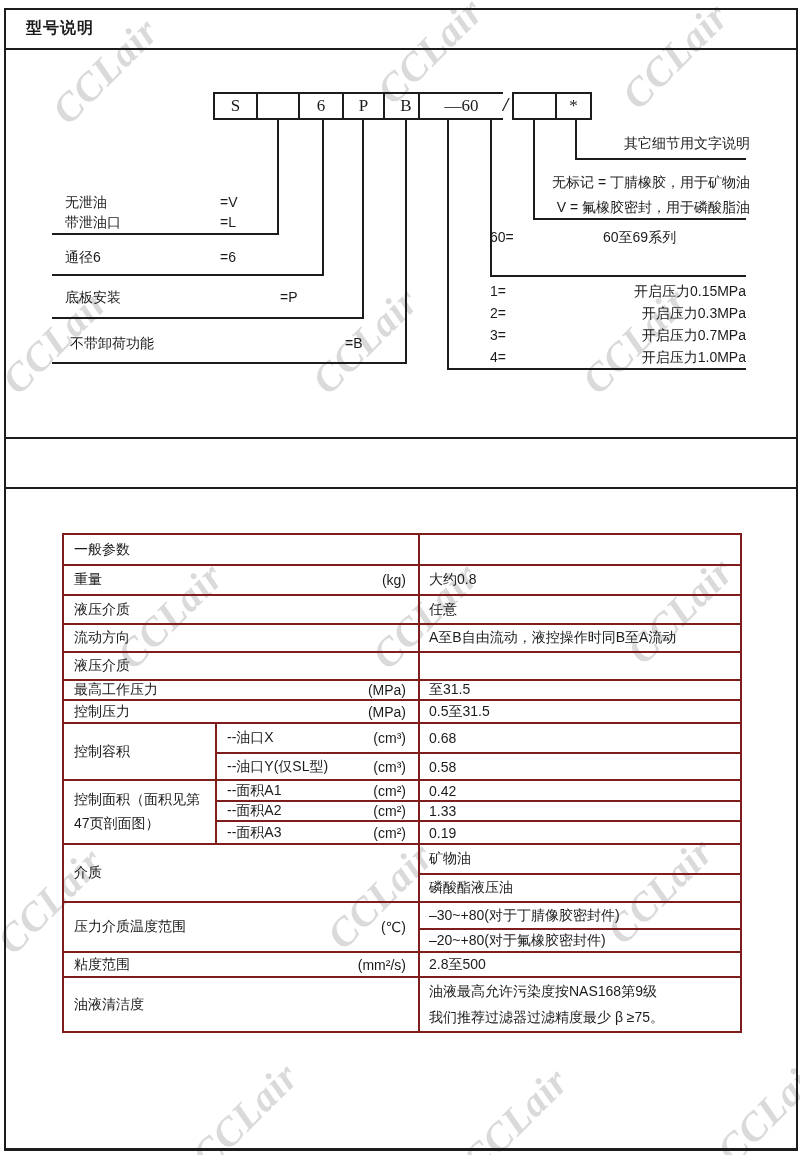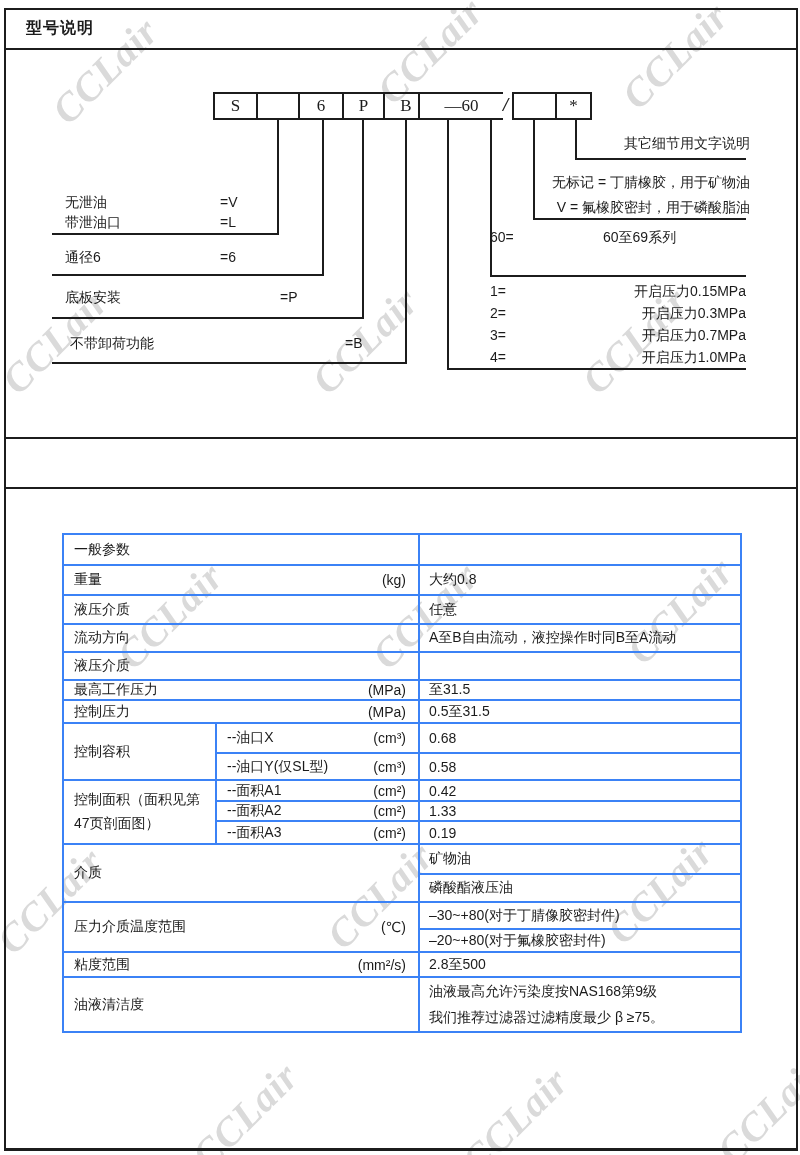--- a/index.html
+++ b/index.html
@@ -25,21 +25,21 @@
   
   .vl,.hl{position:absolute;background:#1c1c1c;z-index:2;}
   .vl{width:2px;}
   .hl{height:2px;}
   
   .dtxt{position:absolute;z-index:2;font-size:14px;white-space:nowrap;}
   .r{text-align:right;}
   
   .ttbl{position:absolute;left:62px;top:533px;z-index:2;border-collapse:collapse;
         table-layout:fixed;width:678px;}
-  .ttbl td{border:2px solid #3b82f6;padding:0;vertical-align:middle;font-size:14px;
+  .ttbl td{border:2px solid #7f1d1d;padding:0;vertical-align:middle;font-size:14px;
            background:transparent;overflow:hidden;}
   .ttbl .lu{display:flex;justify-content:space-between;align-items:center;}
   .ttbl .ltxt{padding-left:10px;}
   .ttbl .utxt{padding-right:12px;text-align:right;white-space:nowrap;}
   .ttbl .vtxt{padding-left:9px;}
   .ttbl .v2 div{padding-left:9px;line-height:1.8;}
 </style>
 </head>
 <body>
 

